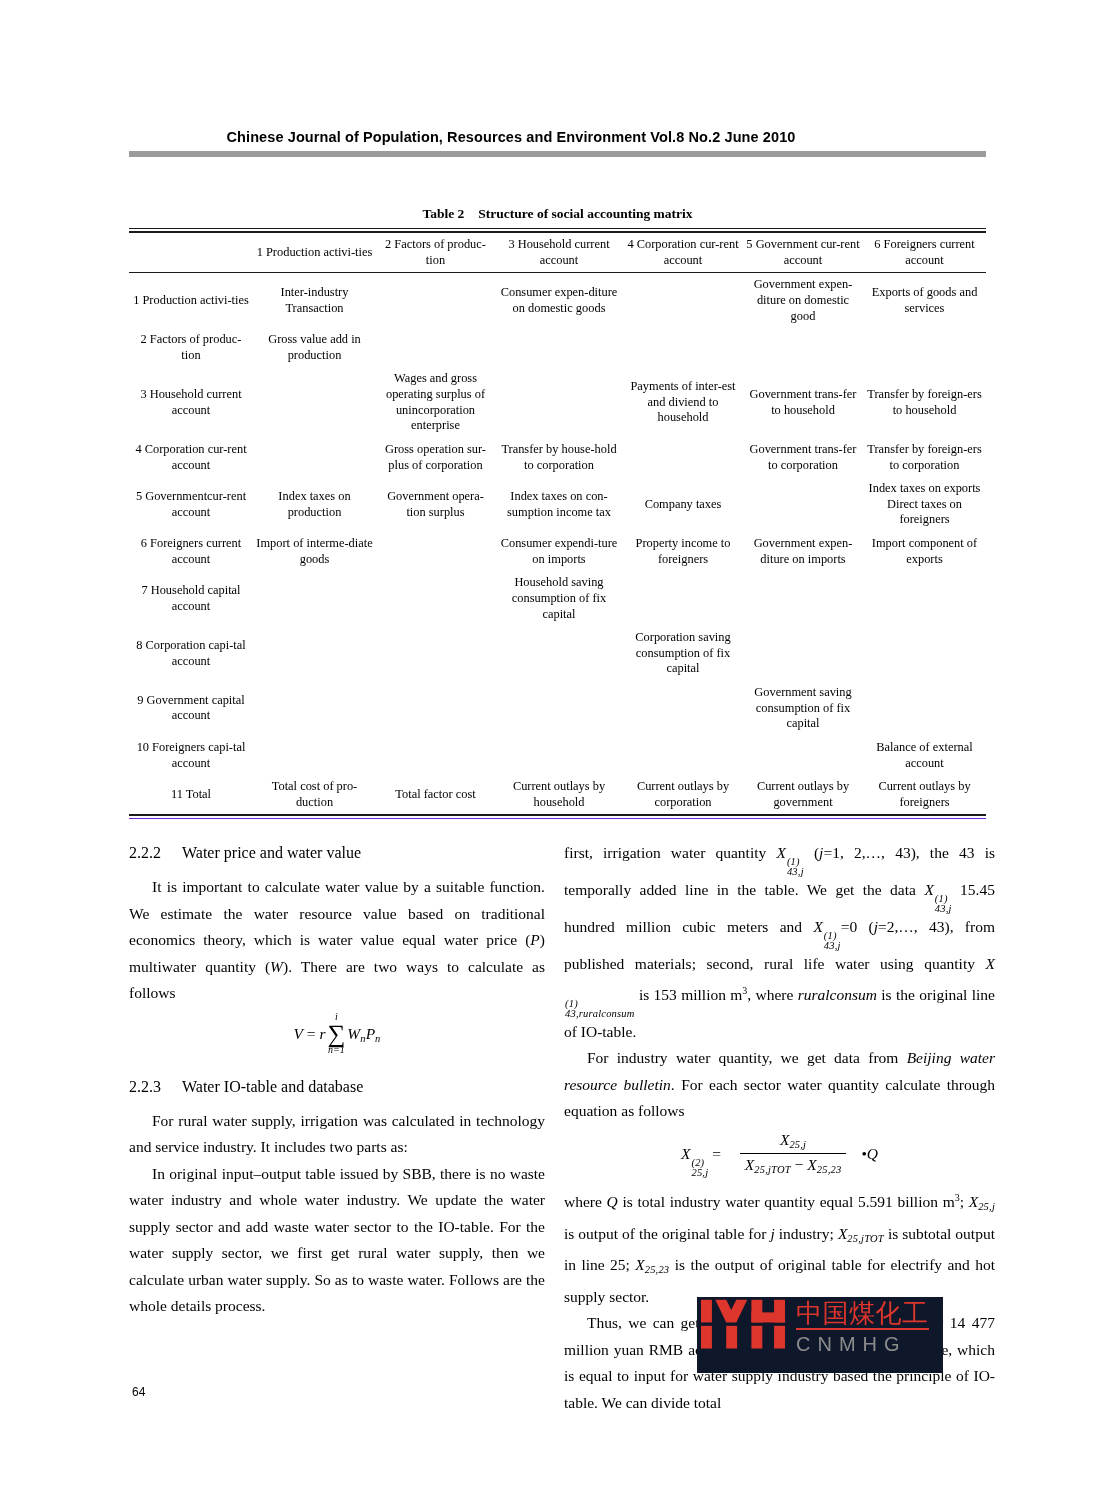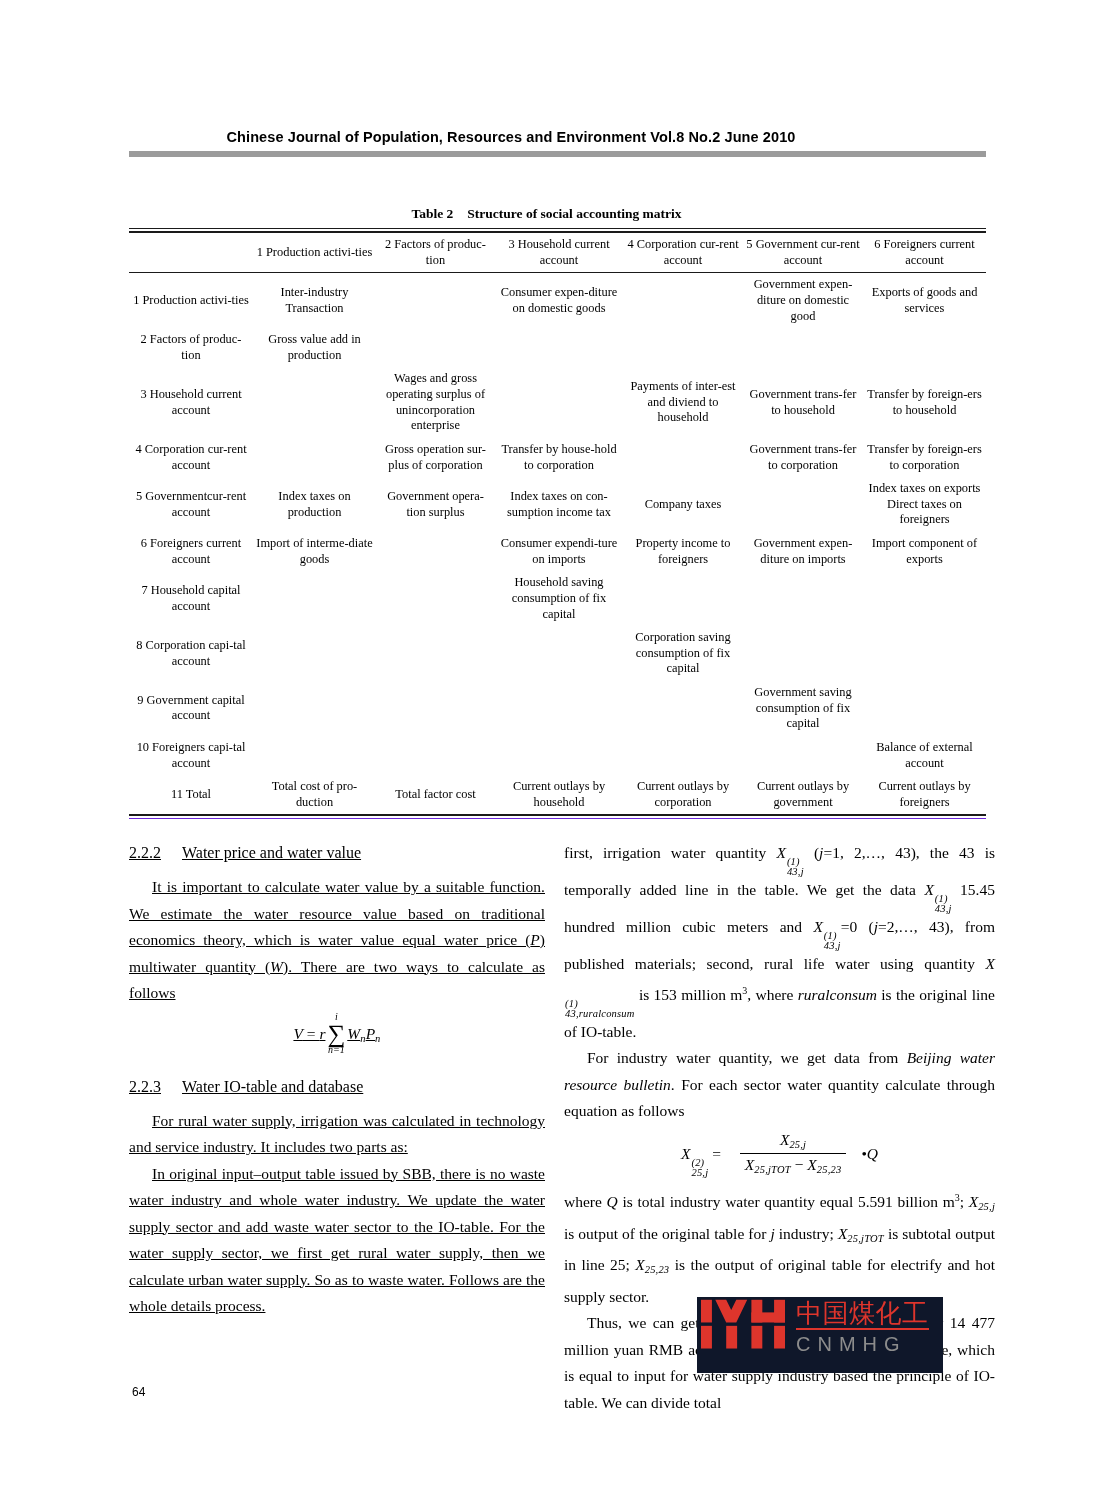--- a/index.html
+++ b/index.html
@@ -2,34 +2,34 @@
 <html><head>
 <meta charset="utf-8">
 <style>
   html,body{margin:0;padding:0;background:#ffffff;}
   body{width:1103px;height:1485px;position:relative;font-family:"Liberation Serif",serif;color:#000;overflow:hidden;}
 
   .page-header{position:absolute;top:129px;left:0;width:1022px;text-align:center;
     font-family:"Liberation Sans",sans-serif;font-weight:bold;font-size:14.5px;letter-spacing:.1px;}
   .rule{position:absolute;left:129px;top:151px;width:857px;height:6px;background:#9b9b9b;}
 
-  .table-caption{position:absolute;left:118px;top:206px;width:857px;text-align:center;
+  .table-caption{position:absolute;left:129px;top:206px;width:857px;text-align:center;
     font-weight:bold;font-size:13.5px;}
   .table-caption .cap-label{margin-right:14px;}
 
   .table-wrap{position:absolute;left:129px;top:228px;width:857px;
     border-top:1px solid #1a1a1a;border-bottom:1px solid #6d28d9;padding:2px 0;}
   table.sam{width:100%;border-collapse:collapse;table-layout:fixed;
     font-size:12.4px;line-height:1.26;border-top:2.5px solid #1a1a1a;border-bottom:2.5px solid #1a1a1a;}
   table.sam th,table.sam td{font-weight:normal;text-align:center;vertical-align:middle;
     padding:4px 2px;word-wrap:break-word;}
   table.sam thead tr{border-bottom:1.5px solid #1a1a1a;}
 
   .textcol{position:absolute;font-size:15.5px;line-height:26.5px;text-align:justify;}
-  #leftcol{left:129px;top:840px;width:416px;text-decoration:underline;}
+  #leftcol{left:129px;top:840px;width:416px;}
   #rightcol{left:564px;top:840px;width:431px;}
   .sec-head{font-size:16px;line-height:26px;margin:0 0 8px 0;text-align:left;}
   .sec-num{margin-right:21px;}
   .textcol p{margin:0;text-indent:23px;}
   .textcol p + p{margin-top:0;}
   .mi{font-style:italic;}
   sup.msup{font-size:10px;}
   .bsub{font-size:10.5px;font-style:italic;vertical-align:-3px;letter-spacing:.2px;}
   .stack{display:inline-flex;flex-direction:column;align-items:flex-start;
     font-size:10.5px;line-height:10px;font-style:italic;vertical-align:-7px;margin-left:1px;letter-spacing:.2px;}

